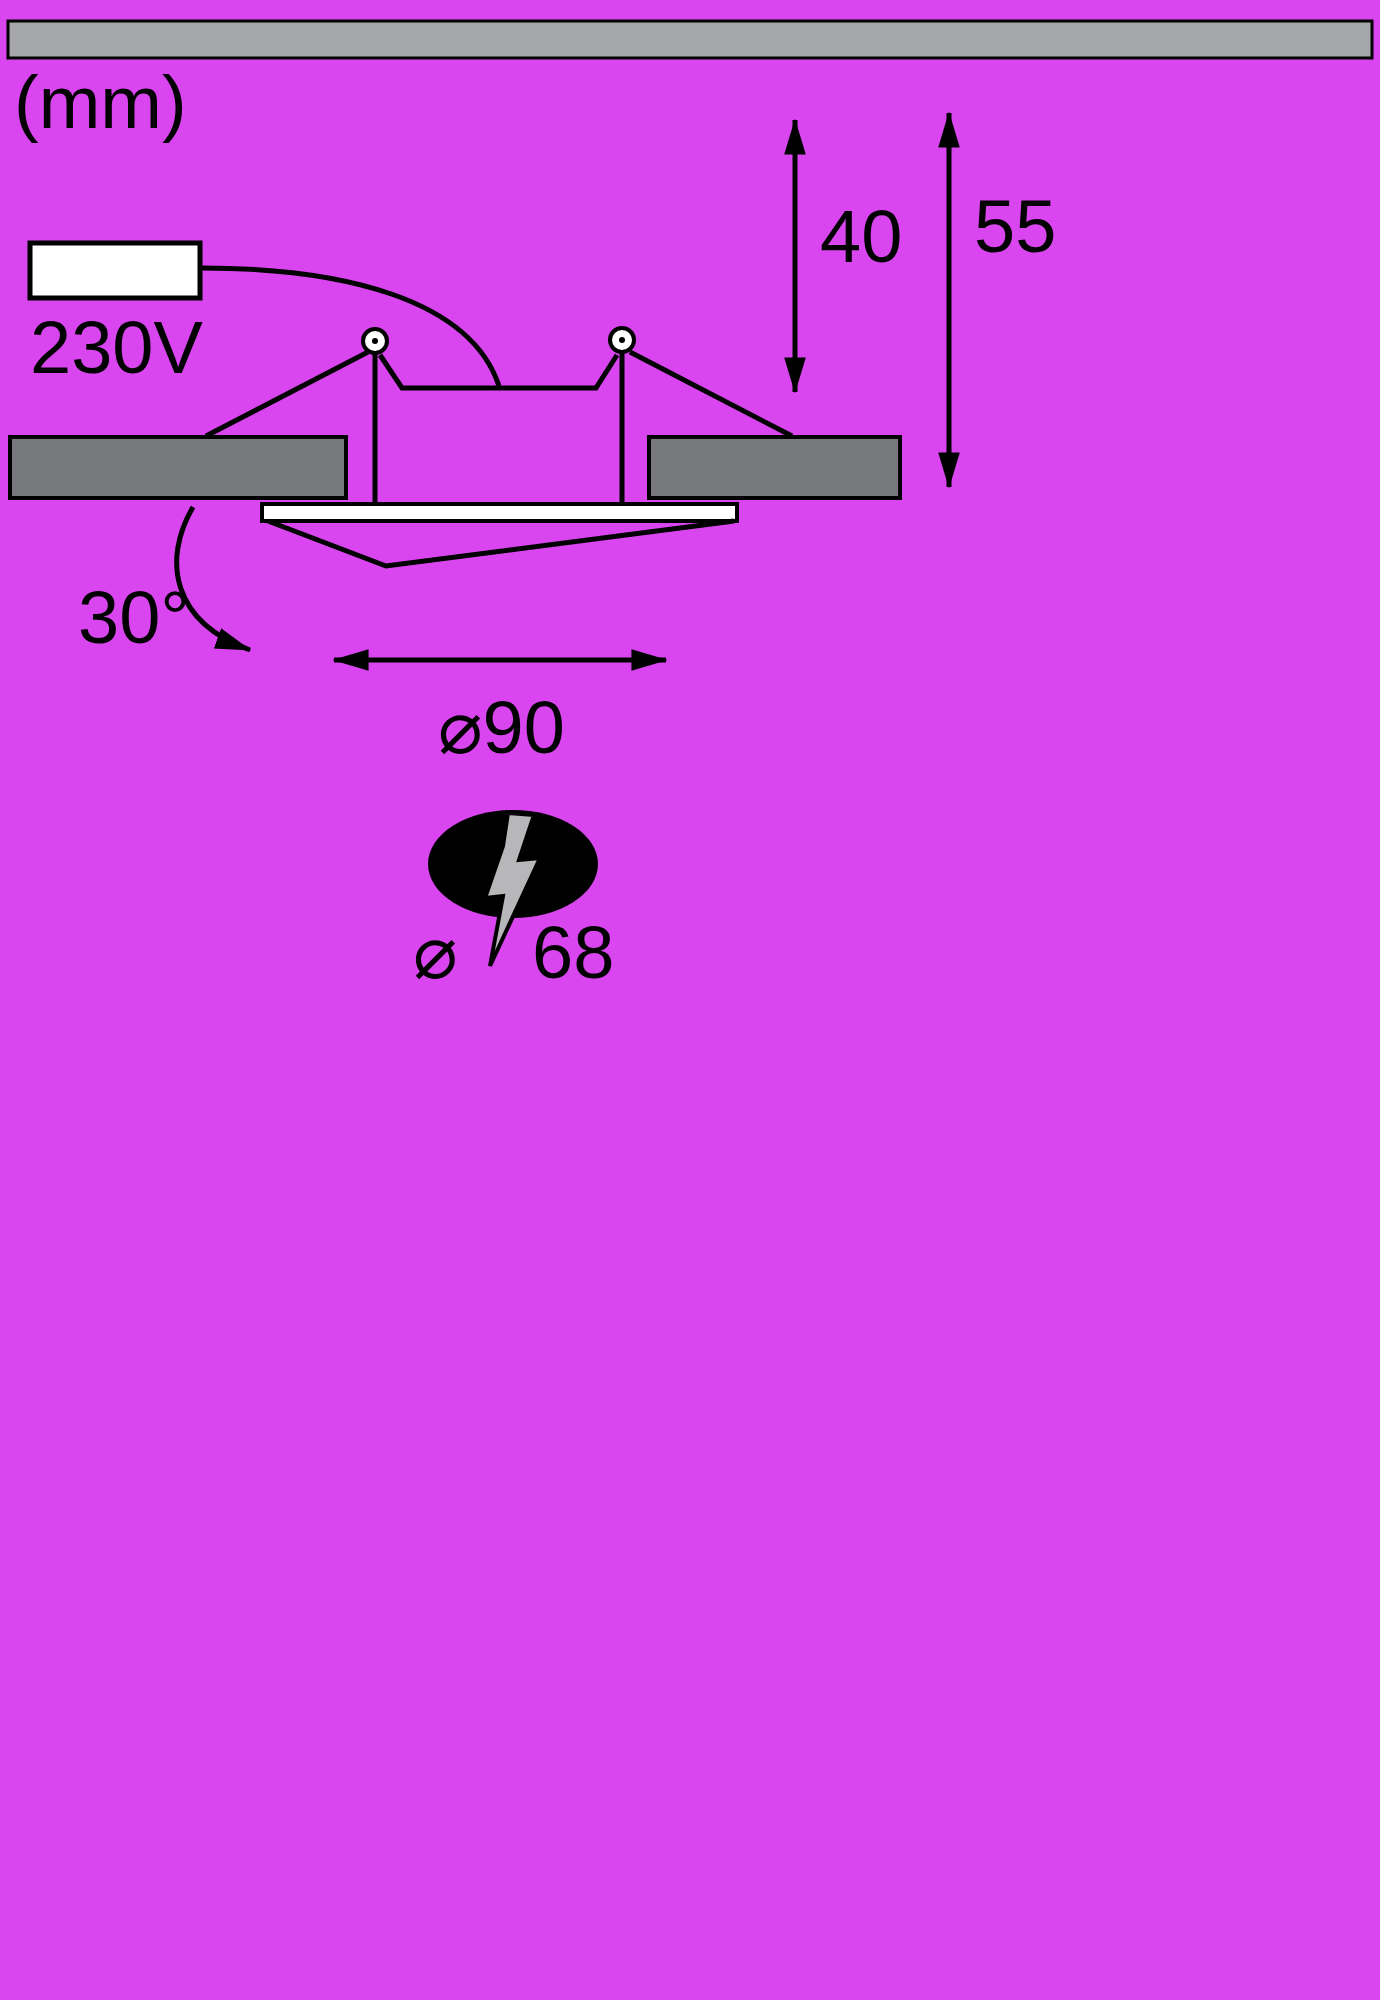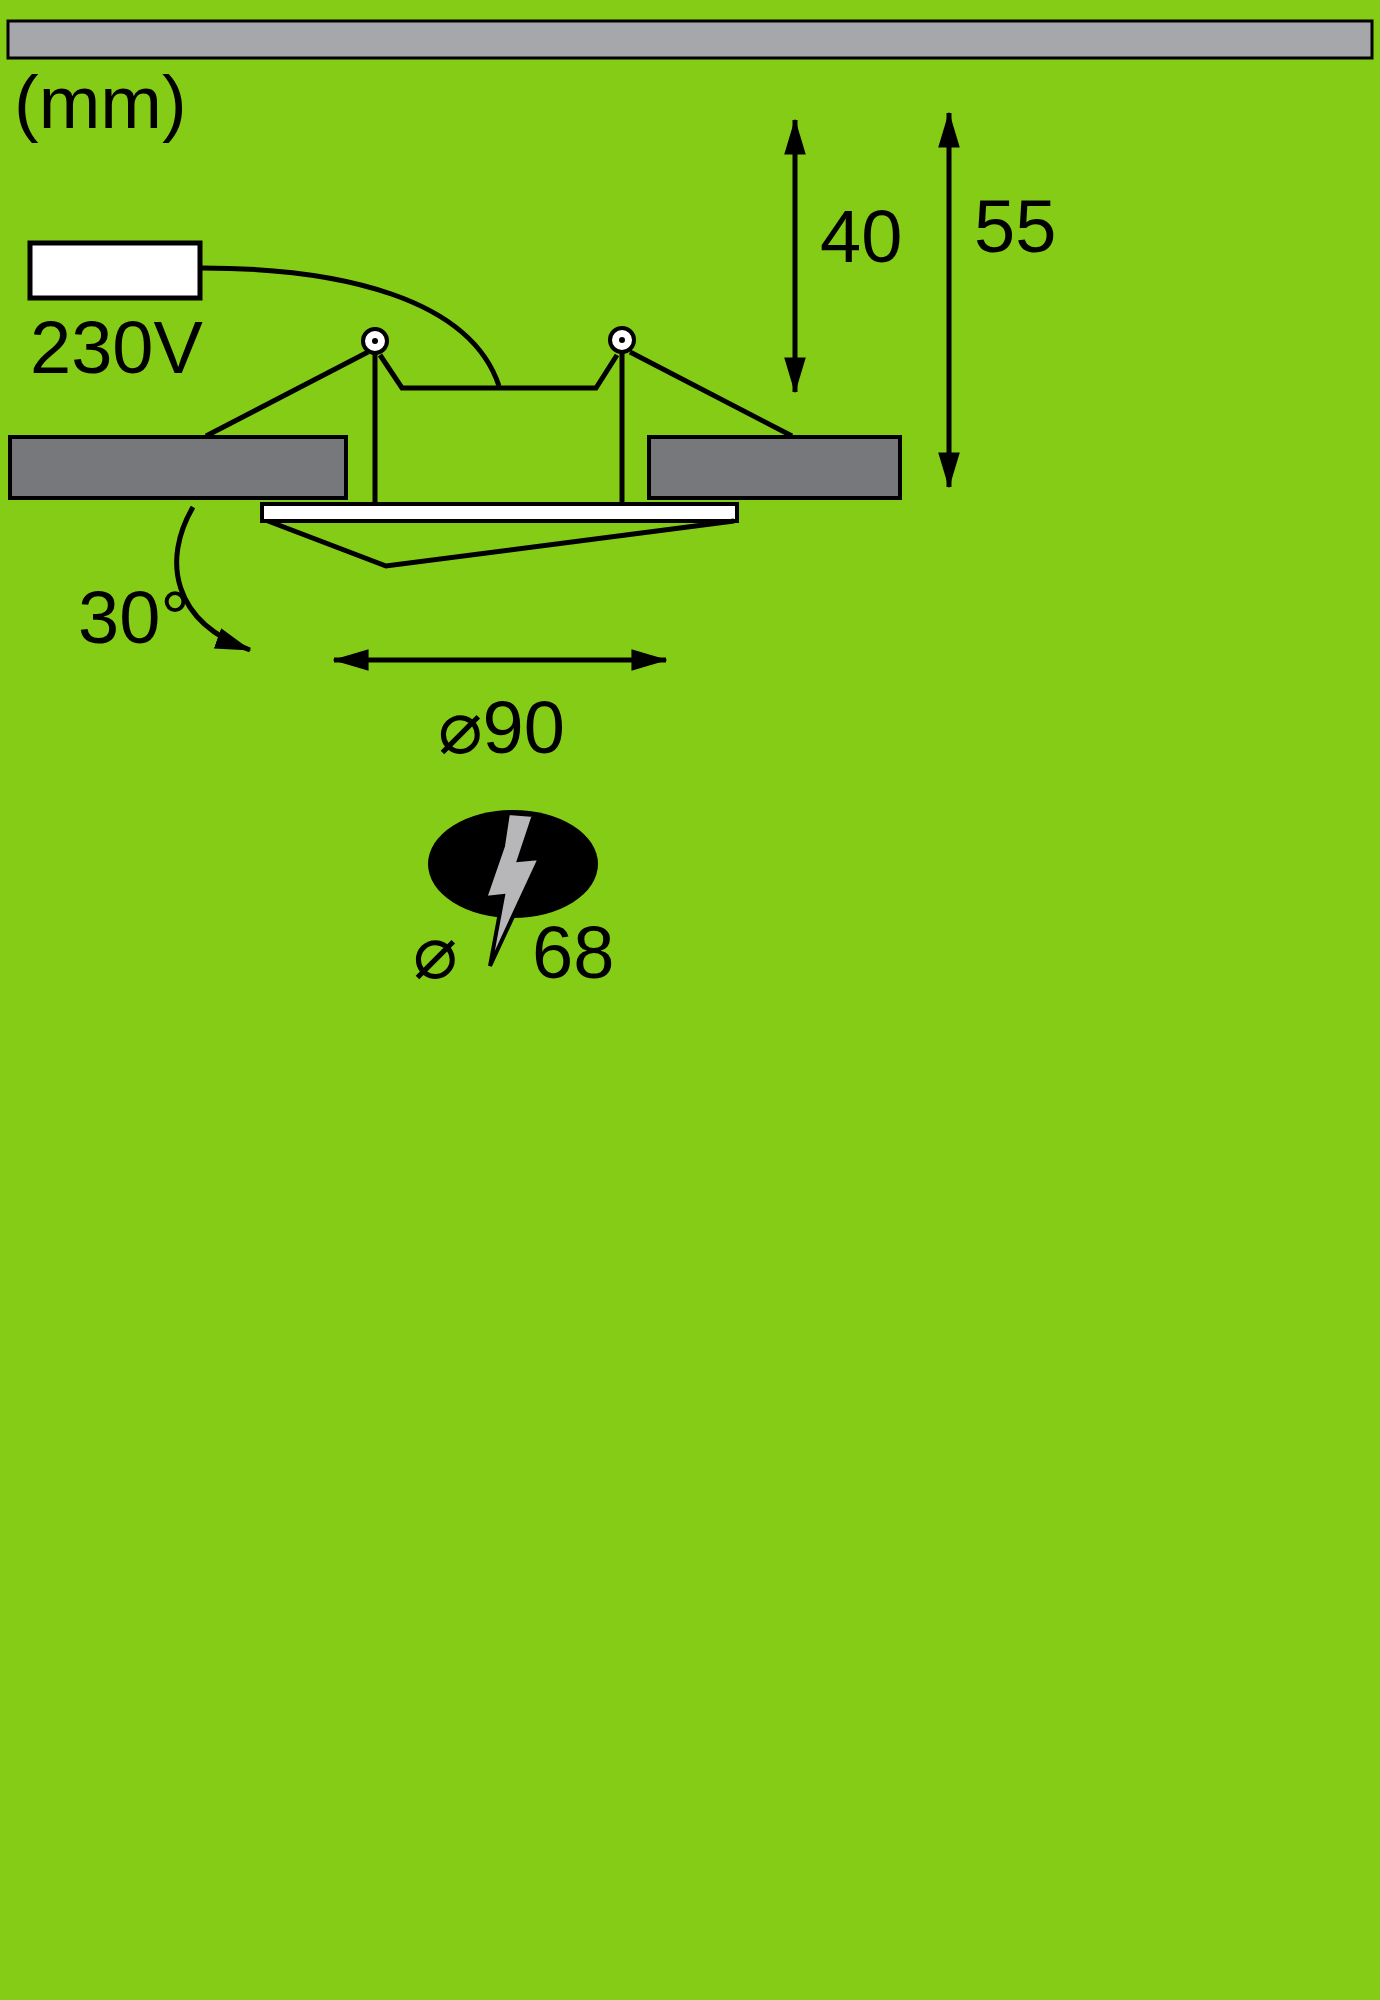--- a/index.html
+++ b/index.html
@@ -4,21 +4,21 @@
 <style>
   html, body {
     margin: 0;
     padding: 0;
     background: #ffffff;
   }
   .stage {
     position: relative;
     width: 1380px;
     height: 2000px;
-    background: #84cc16;
+    background: #d946ef;
     overflow: hidden;
   }
   svg text {
     font-family: "Liberation Sans", "DejaVu Sans", sans-serif;
     fill: #000000;
   }
   .dim-text  { font-size: 74px; }
   .unit-text { font-size: 74px; }
 </style>
 </head>

